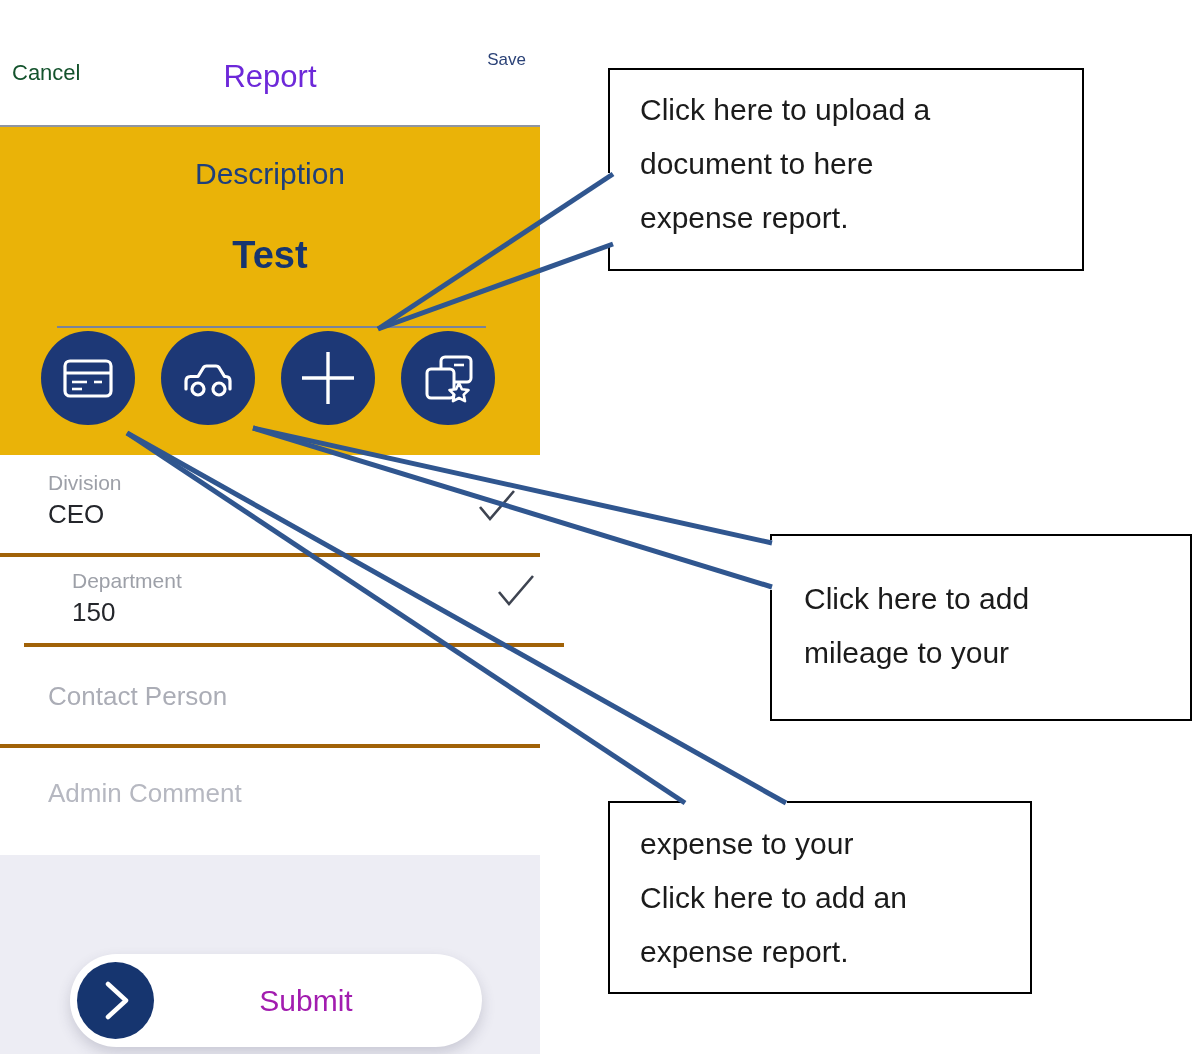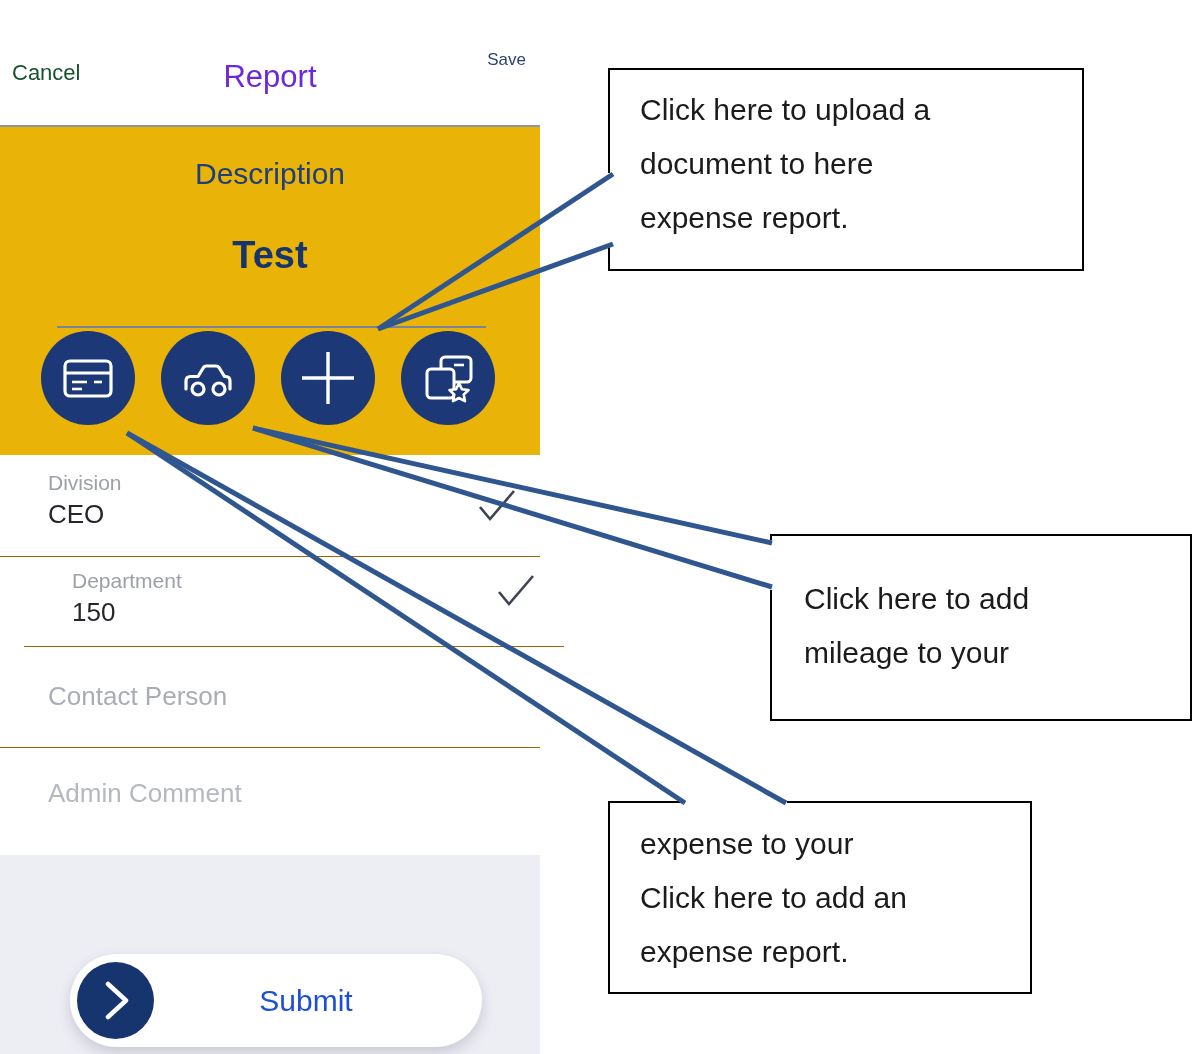--- a/index.html
+++ b/index.html
@@ -19,41 +19,41 @@
   
   .desc { position:absolute; left:0; top:127px; width:540px; height:328px; background:#eab308; }
   .desc-label { position:absolute; left:0; right:0; top:30px; text-align:center; font-size:30px; color:#1e3f7c; }
   .desc-value { position:absolute; left:0; right:0; top:99px; text-align:center; font-size:38px; font-weight:700; color:#16356f;margin-top:8px; }
   .desc-divider { position:absolute; left:57px; top:199px; width:429px; height:2px; background:#79839a; }
   .icon-btn { position:absolute; top:204px; width:94px; height:94px; border-radius:50%; background:#1d3876; }
   .icon-btn svg { position:absolute; left:0; top:0; }
 
   
   .row { position:absolute; left:0; width:540px; background:#fff; box-sizing:border-box;
-         border-bottom:1px solid #a16207; }
+         border-bottom:4px solid #a16207; }
   #row-division   { top:455px; height:102px; }
   #row-department { top:557px; height:90px;margin-left:24px;  }
   #row-contact    { top:647px; height:101px; }
   #row-admin      { top:748px; height:107px; border-bottom:none; }
   .field-label { position:absolute; left:48px; top:16px; font-size:21px; color:#9da0a8; }
   .field-value { position:absolute; left:48px; top:44px; font-size:26px; color:#24262b; }
   #row-department .field-label { top:12px; }
   #row-department .field-value { top:40px; }
   .field-placeholder { position:absolute; left:48px; top:34px; font-size:26px; color:#abadb6;text-align:right; }
   #row-admin .field-placeholder { color:#b6b8c1; top:30px; }
   .check { position:absolute; }
 
   .bottom-area { position:absolute; left:0; top:855px; width:540px; height:199px; background:#ededf4; }
 
   
   .submit { position:absolute; left:70px; top:954px; width:412px; height:93px; background:#fff;
             border-radius:47px; box-shadow:0 6px 14px rgba(60,60,90,.20); }
   .submit-circle { position:absolute; left:7px; top:8px; width:77px; height:77px; border-radius:50%; background:#16356f; }
   .submit-label { position:absolute; left:60px; right:0; top:30px; text-align:center;
-                  font-size:30px; color:#1d4ed8; font-weight:500; }
+                  font-size:30px; color:#a21caf; font-weight:500; }
 
   
   .callout { position:absolute; background:#fff; border:2px solid #000000; box-sizing:border-box;
              color:#1b1b1b; font-size:30px; line-height:54px; z-index:5; }
   #callout-doc     { left:608px; top:68px;  width:476px; height:203px; padding:13px 0 0 30px; }
   #callout-mileage { left:770px; top:516px; width:422px; height:187px; padding:36px 0 0 32px;margin-top:18px; }
   #callout-expense { left:608px; top:801px; width:424px; height:193px; padding:14px 0 0 30px; }
 
   #overlay { position:absolute; left:0; top:0; z-index:10; pointer-events:none; }
 </style>

